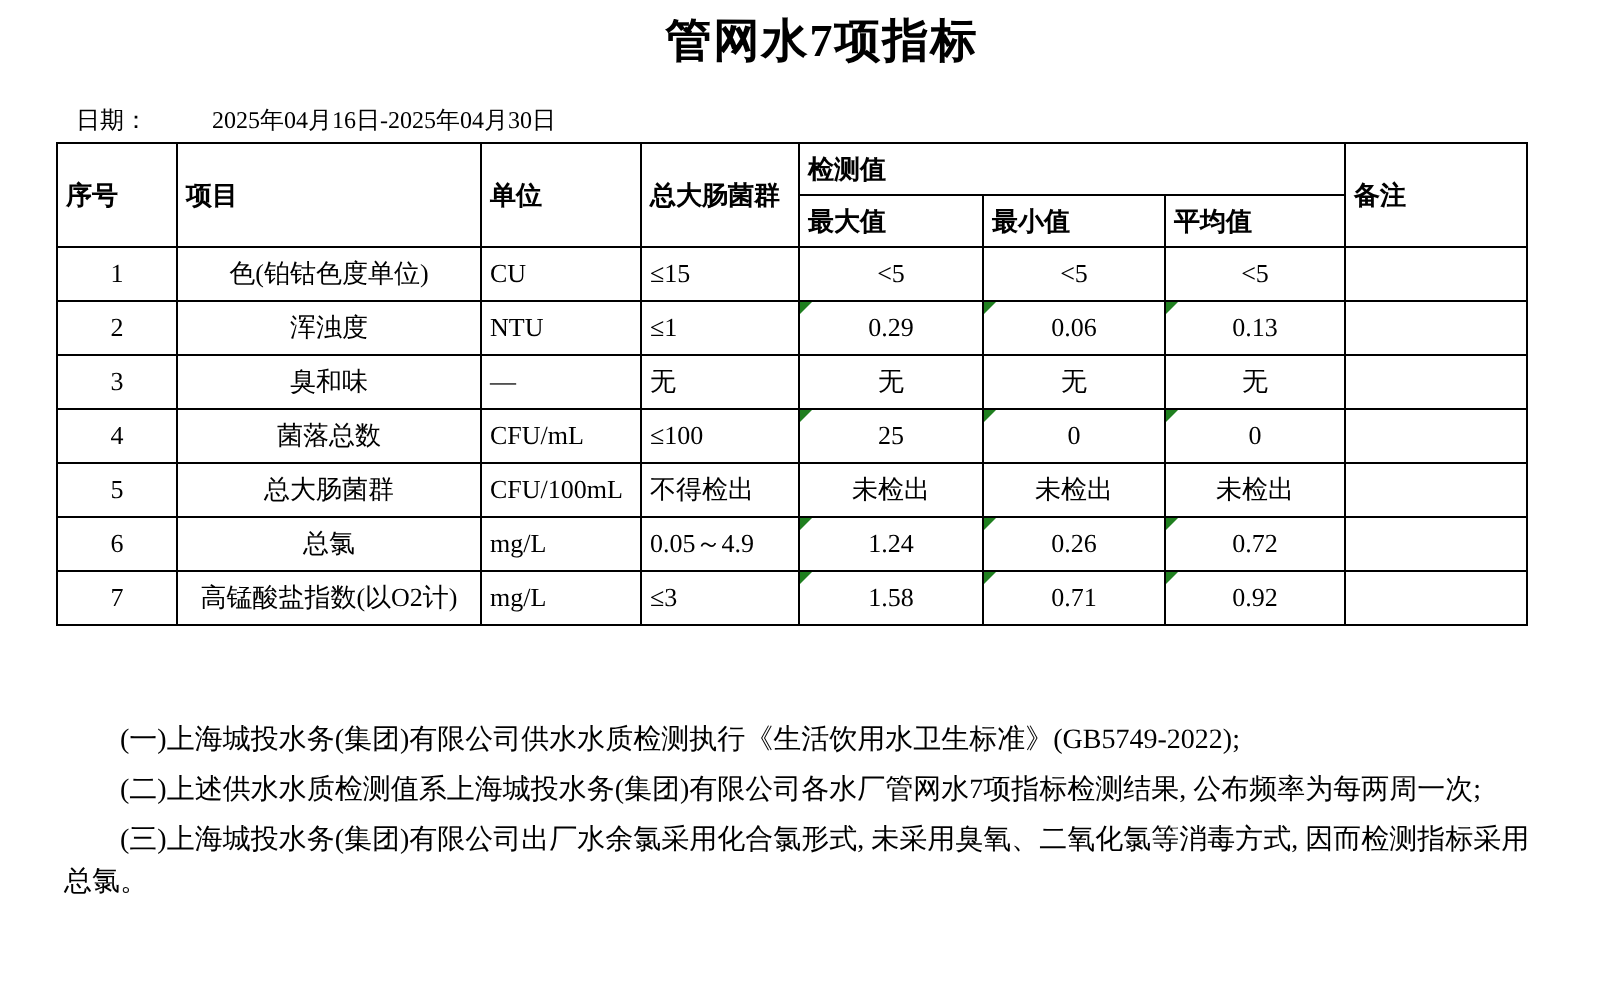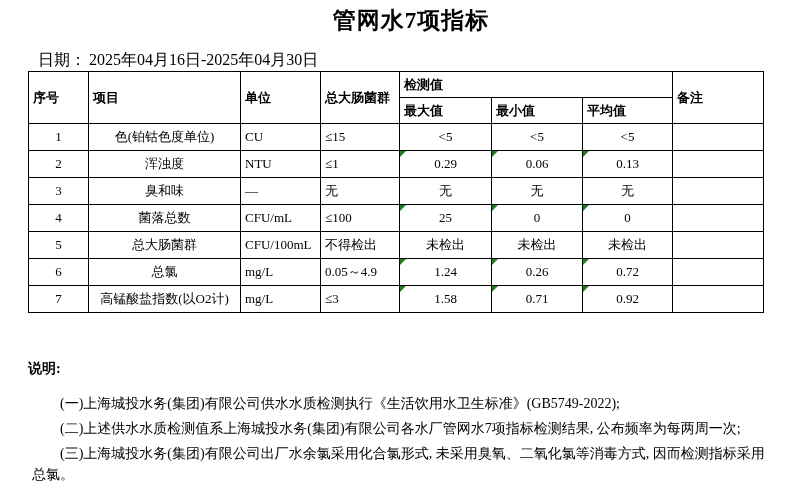--- a/index.html
+++ b/index.html
@@ -18,26 +18,26 @@
     text-align: center;
     font-size: 23px;
     font-weight: bold;
     letter-spacing: 1px;
     padding-left: 32px;
   }
 
   .date-row {
     margin: 13px 0 0 38px;
     height: 22px;
-    font-size: 16px;
+    font-size: 12px;
     display: flex;
     align-items: center;
   }
   .date-row .date-label { font-weight: normal; }
-  .date-row .date-value { margin-left: 3px; }
+  .date-row .date-value { margin-left: 32px; }
 
   table.report {
     margin-left: 28px;
     width: 735px;
     border-collapse: collapse;
     table-layout: fixed;
     font-size: 13px;
   }
   table.report th, table.report td {
     border: 1px solid var(--border-color, #000);
@@ -185,21 +185,20 @@
     <td class="c-limit">≤3</td>
     <td class="val-cell flagged"><span class="flag-triangle"></span><span>1.58</span></td>
     <td class="val-cell flagged"><span class="flag-triangle"></span><span>0.71</span></td>
     <td class="val-cell flagged"><span class="flag-triangle"></span><span>0.92</span></td>
     <td class="c-remark"></td>
   </tr>
       </tbody>
   </table>
 
   <div class="notes">
-    <div class="notes-heading">说明:</div>
     <div class="notes-body">
       <p>(一)上海城投水务(集团)有限公司供水水质检测执行《生活饮用水卫生标准》(GB5749-2022);</p>
       <p>(二)上述供水水质检测值系上海城投水务(集团)有限公司各水厂管网水7项指标检测结果, 公布频率为每两周一次;</p>
       <p>(三)上海城投水务(集团)有限公司出厂水余氯采用化合氯形式, 未采用臭氧、二氧化氯等消毒方式, 因而检测指标采用总氯。</p>
     </div>
   </div>
 
 </div>
 
 </body></html>

